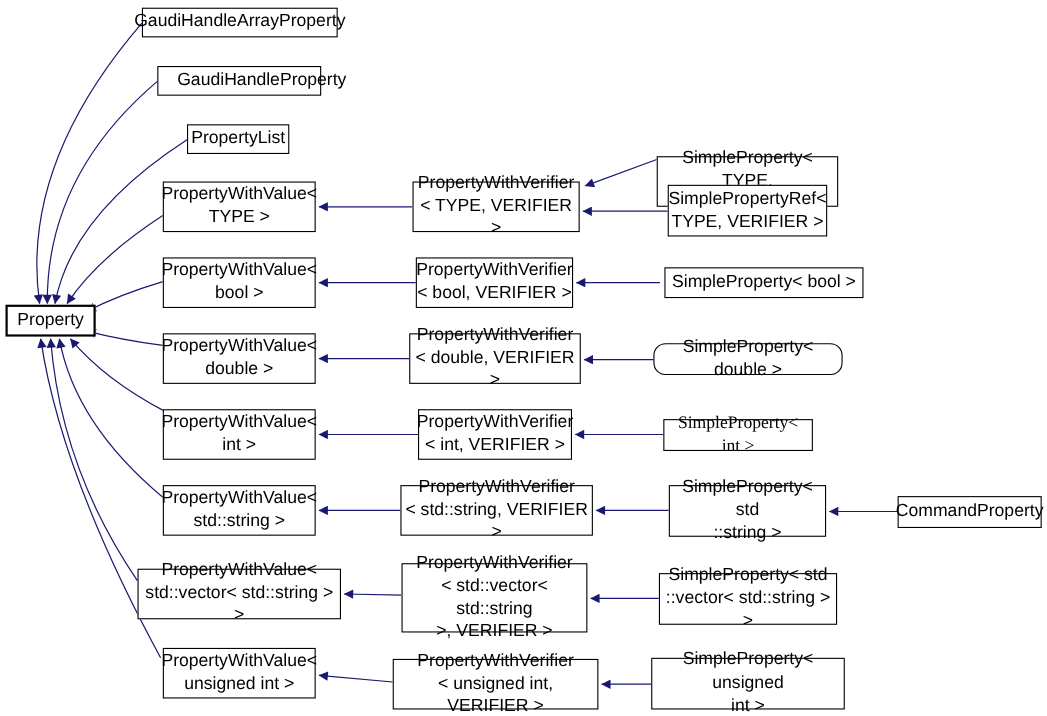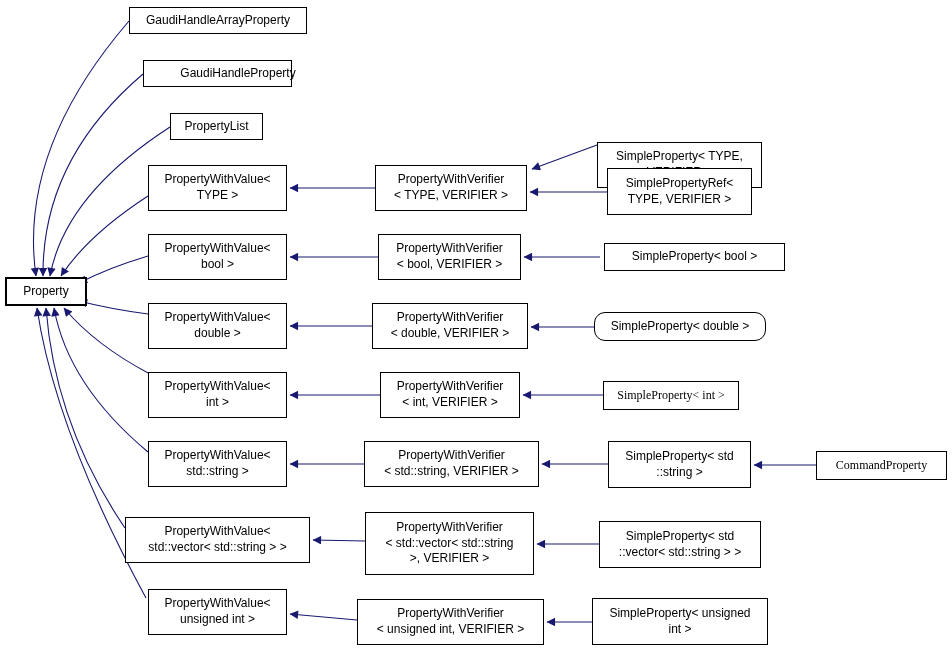--- a/index.html
+++ b/index.html
@@ -24,21 +24,21 @@
   .node {
     position: absolute;
     box-sizing: border-box;
     border: 1px solid #000000;
     background: #ffffff;
     color: #000000;
     display: flex;
     align-items: center;
     justify-content: center;
     text-align: center;
-    font-size: 12px;
+    font-size: 16px;
     line-height: 1.3;
     white-space: pre-line;
     padding: 1px 3px;
   }
   
   #n-property            { left:5px;   top:277px; width:82px;  height:29px; border-width:2px; }
 
   #n-ghap                { left:129px; top:7px;   width:178px; height:27px; }
   #n-ghp                 { left:143px; top:60px;  width:149px; height:27px;padding-left:44px; }
   #n-plist               { left:170px; top:113px; width:93px;  height:27px; }
@@ -60,21 +60,21 @@
 
   #n-sp-type             { left:597px; top:99px;  width:165px; height:46px;margin-top:43px; }
   #n-sp-ref              { left:607px; top:168px; width:145px; height:47px; }
   #n-sp-bool             { left:604px; top:243px; width:181px; height:28px; }
   #n-sp-double           { left:594px; top:312px; width:172px; height:29px;border-radius:11px; }
   #n-sp-int              { left:603px; top:381px; width:136px; height:29px;font-family:Liberation Serif, serif; }
   #n-sp-string           { left:608px; top:441px; width:143px; height:47px; }
   #n-sp-vector           { left:599px; top:521px; width:162px; height:47px; }
   #n-sp-uint             { left:592px; top:598px; width:176px; height:47px; }
 
-  #n-command             { left:816px; top:451px; width:131px; height:29px;font-family:Liberation Serif, serif; }
+  #n-command             { left:816px; top:451px; width:131px; height:29px; }
 </style>
 </head>
 <body>
 
 <div id="diagram">
 
   <svg id="edges" width="952" height="651" viewBox="0 0 952 651" xmlns="http://www.w3.org/2000/svg">
     <defs>
       <marker id="arrowhead" viewBox="0 0 10 10" refX="9.5" refY="5" markerWidth="10.5" markerHeight="8.5" markerUnits="userSpaceOnUse" orient="auto">
         <path d="M0,0 L10,5 L0,10 z" fill="#191970" class="arrowhead-fill"></path>

